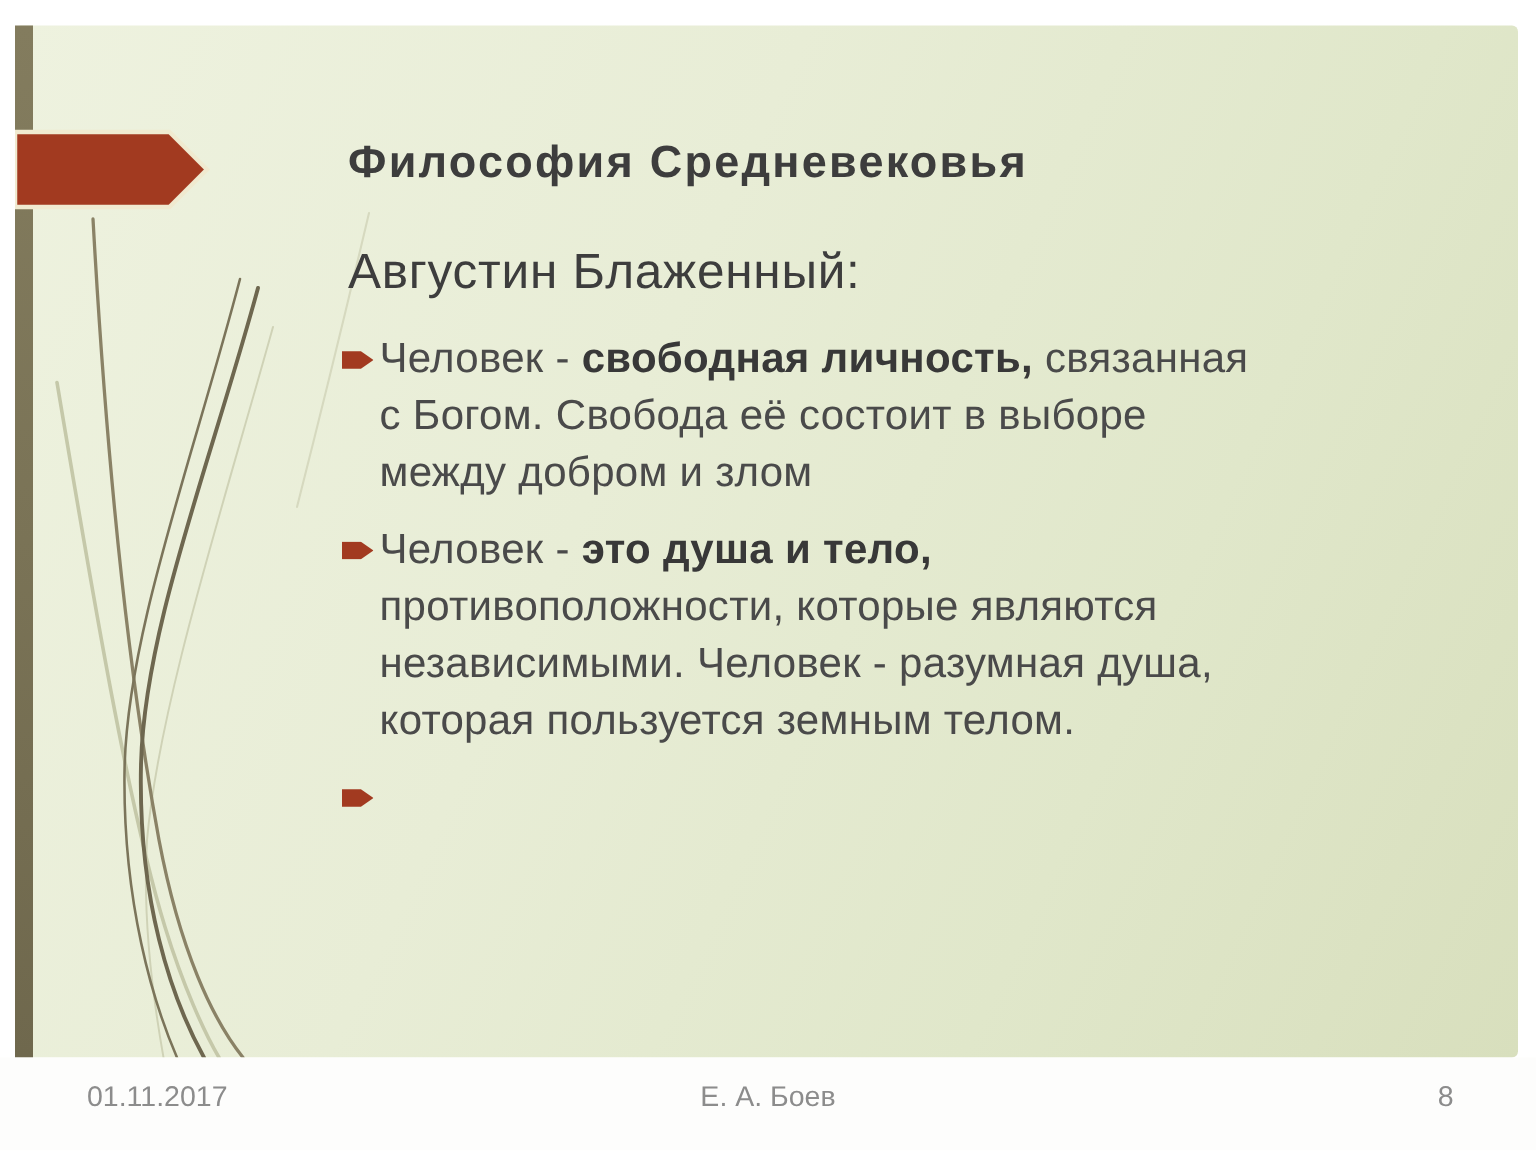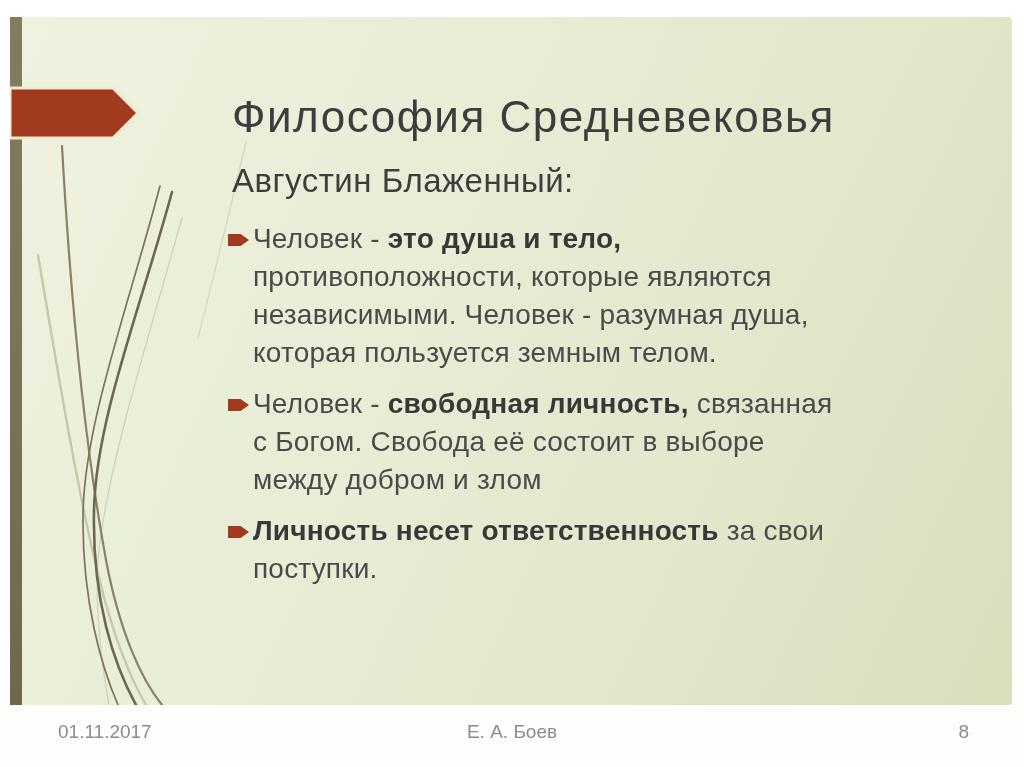--- a/index.html
+++ b/index.html
@@ -23,21 +23,21 @@
     background:linear-gradient(115deg,#eef2df 0%,#e8edd6 40%,#e0e7ca 72%,#d8dfbd 100%);
   }
   .deco{position:absolute;left:0;top:123px;width:260px;height:565px;}
   .side-bar{
     position:absolute;left:10px;top:17px;width:12px;height:688px;
     background:linear-gradient(180deg,#837c5e 0%,var(--sidebar-olive) 50%,#6f684d 100%);
   }
   .banner{position:absolute;left:10px;top:86px;width:135px;height:54px;}
   .title{
     position:absolute;left:232px;top:92px;margin:0;
-    font-size:44px;font-weight:normal;letter-spacing:1.5px;color:var(--title-text);
+    font-size:30px;font-weight:bold;letter-spacing:1.5px;color:var(--title-text);
     white-space:nowrap;
   }
   .subtitle{
     position:absolute;left:232px;top:162px;margin:0;
     font-size:33px;font-weight:normal;letter-spacing:0.5px;color:var(--title-text);
     white-space:nowrap;
   }
   .bullets{
     position:absolute;left:228px;top:220px;width:610px;
     font-size:28px;line-height:38px;color:var(--body-text);letter-spacing:0.2px;
@@ -78,23 +78,23 @@
   <div class="side-bar"></div>
 
   <svg class="banner" viewBox="0 0 135 54" preserveAspectRatio="none">
     <polygon points="0,2 103,2 128,27 103,52 0,52" style="fill:var(--accent-red);stroke:var(--banner-outline);stroke-width:3"></polygon>
   </svg>
 
   <h1 class="title">Философия Средневековья</h1>
   <h2 class="subtitle">Августин Блаженный:</h2>
 
   <div class="bullets" id="bullets">
+      <div class="bullet"><span class="marker"></span><span class="btext"><span>Человек - </span><strong>свободная личность,</strong><span> связанная с Богом. Свобода её состоит в выборе между добром и злом</span></span></div>
       <div class="bullet"><span class="marker"></span><span class="btext"><span>Человек - </span><strong>это душа и тело,</strong><span> противоположности, которые являются независимыми. Человек - разумная душа, которая пользуется земным телом.</span></span></div>
-      <div class="bullet"><span class="marker"></span><span class="btext"><span>Человек - </span><strong>свободная личность,</strong><span> связанная с Богом. Свобода её состоит в выборе между добром и злом</span></span></div>
-      <div class="bullet"><span class="marker"></span><span class="btext"><strong>Личность несет ответственность</strong><span> за свои поступки.</span></span></div>
+      <div class="bullet"><span class="marker"></span></div>
     </div>
 
   <div class="footer">
     <span class="date">01.11.2017</span>
     <span class="author">Е. А. Боев</span>
     <span class="page-num">8</span>
   </div>
 
 </div>
 

